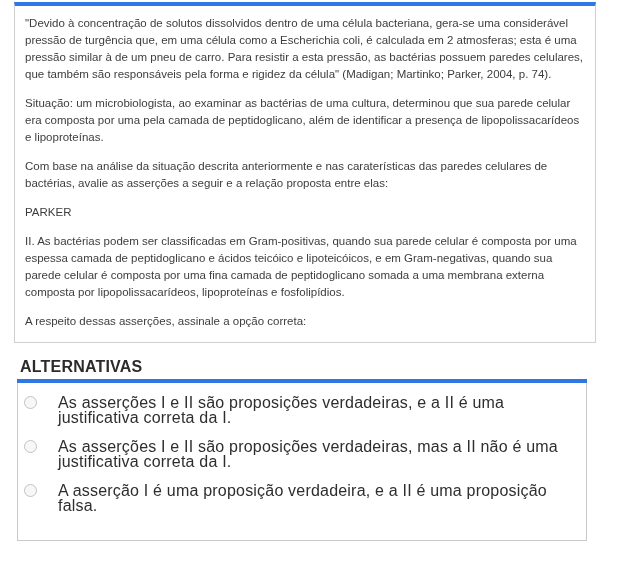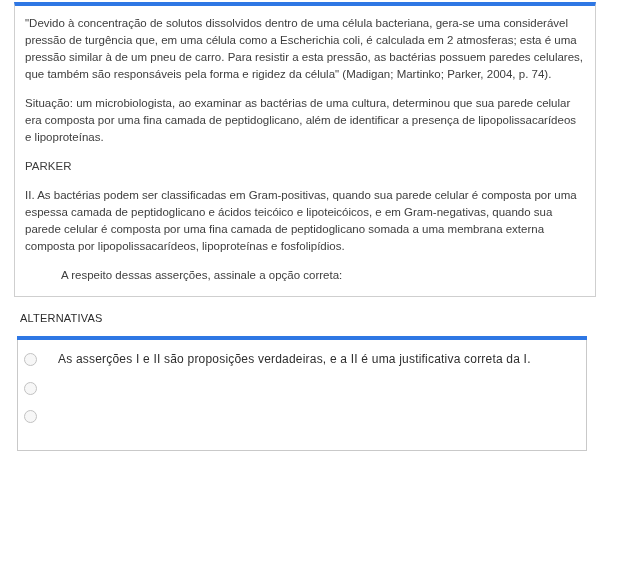--- a/index.html
+++ b/index.html
@@ -16,33 +16,33 @@
     margin: 0 34px 0 14px;            
     border: 1px solid #cfcfcf;
     border-top: 4px solid #2e77e4;
     background: #ffffff;
     padding: 9px 11px 4px 10px;
     color: #3d3d3d;
     font-size: 11.5px;
     line-height: 17px;
   }
   .question-box p { margin: 0 0 12px 0; }
-  .question-box p:last-child { margin-bottom: 8px; margin-left: 36px; }
+  .question-box p:last-child { margin-bottom: 8px; }
   .seg-italic { }
   .seg-bold { font-weight: bold; }
 
   
   .alternatives { margin: 15px 43px 0 17px; }   
   .alt-label {
-    font-size: 11px;
-    font-weight: normal;
+    font-size: 16px;
+    font-weight: bold;
     color: #2b2b2b;
     letter-spacing: 0.2px;
     padding-left: 3px;
-    margin-bottom: 12px;
+    margin-bottom: 3px;
   }
   .alt-bar {
     height: 4px;
     background: #2e77e4;
     width: 100%;
   }
   .alt-list {
     border: 1px solid #c9c9c9;
     border-top: none;
     background: #ffffff;
@@ -57,37 +57,38 @@
   .radio {
     flex: 0 0 auto;
     width: 13px; height: 13px;
     border: 1px solid #c2c2c2;
     border-radius: 50%;
     background: #f7f7f7;
     margin-top: 1px;
   }
   .alt-text {
     margin-left: 21px;
-    font-size: 12px;
+    font-size: 16px;
     line-height: 15px;
     color: #2e2e2e;
     letter-spacing: 0.2px;
   }
 </style>
 </head>
 <body>
 
 <div class="page">
 
   <div class="question-box">
     <p><span>"Devido à concentração de solutos dissolvidos dentro de uma célula bacteriana, gera-se uma considerável pressão de turgência que, em uma célula como a </span><span class="seg-italic">Escherichia coli</span><span>, é calculada em 2 atmosferas; esta é uma pressão similar à de um pneu de carro. Para resistir a esta pressão, as bactérias possuem paredes celulares, que também são responsáveis pela forma e rigidez da célula" (Madigan; Martinko; Parker, 2004, p. 74).</span></p>
 
 
-    <p>Situação: um microbiologista, ao examinar as bactérias de uma cultura, determinou que sua parede celular era composta por uma fina camada de peptidoglicano, além de identificar a presença de lipopolissacarídeos e lipoproteínas.</p>
+    <p>Situação: um microbiologista, ao examinar as bactérias de uma cultura, determinou que sua parede celular era composta por uma pela camada de peptidoglicano, além de identificar a presença de lipopolissacarídeos e lipoproteínas.</p>
 
+    <p>Com base na análise da situação descrita anteriormente e nas caraterísticas das paredes celulares de bactérias, avalie as asserções a seguir e a relação proposta entre elas:</p>
 
 
     <p>PARKER</p>
 
     <p>II. As bactérias podem ser classificadas em Gram-positivas, quando sua parede celular é composta por uma espessa camada de peptidoglicano e ácidos teicóico e lipoteicóicos, e em Gram-negativas, quando sua parede celular é composta por uma fina camada de peptidoglicano somada a uma membrana externa composta por lipopolissacarídeos, lipoproteínas e fosfolipídios.</p>
 
     <p>A respeito dessas asserções, assinale a opção correta:</p>
   </div>
 
   <div class="alternatives">
@@ -96,24 +97,26 @@
 
     <div class="alt-list">
 
       <div class="alt-row">
         <span class="radio"></span>
         <span class="alt-text">As asserções I e II são proposições verdadeiras, e a II é uma justificativa correta da I.</span>
       </div>
 
       <div class="alt-row">
         <span class="radio"></span>
+        <span class="alt-text">As asserções I e II são proposições verdadeiras, mas a II não é uma justificativa correta da I.</span>
       </div>
 
       <div class="alt-row">
         <span class="radio"></span>
+        <span class="alt-text">A asserção I é uma proposição verdadeira, e a II é uma proposição falsa.</span>
       </div>
 
       <div class="alt-row">
         
         
       </div>
 
     </div>
   </div>
 

